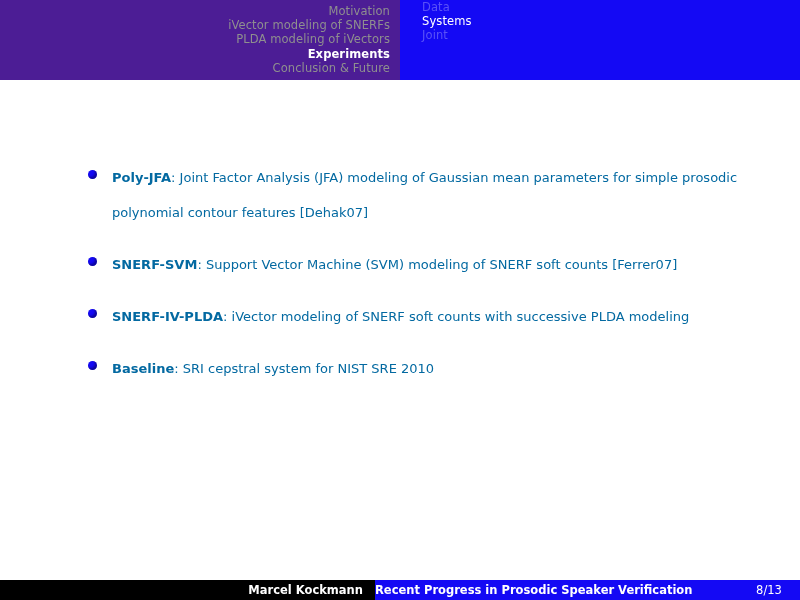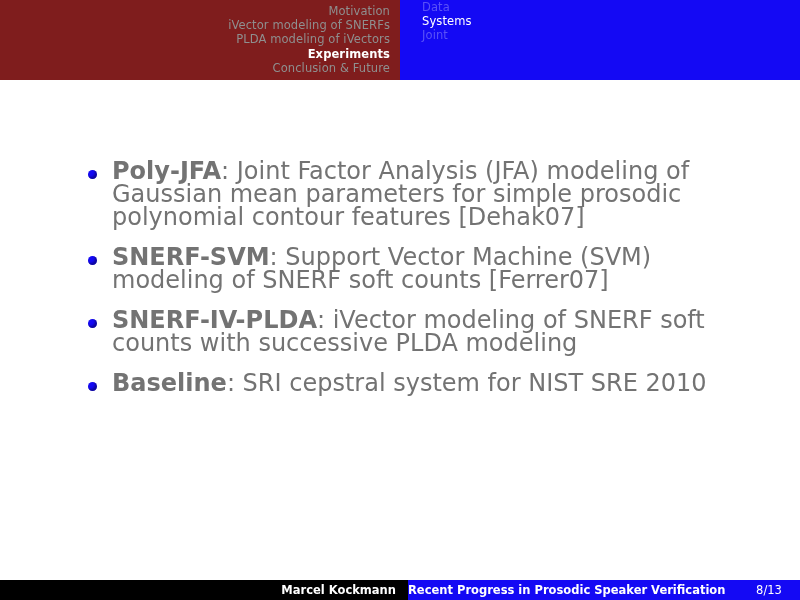--- a/index.html
+++ b/index.html
@@ -25,21 +25,21 @@
     position: absolute;
     top: 0;
     left: 0;
     width: 800px;
     height: 80px;
     display: flex;
   }
   .header-left {
     width: 400px;
     height: 80px;
-    background: #7f1d1d;
+    background: #4c1d95;
     box-sizing: border-box;
     padding: 4px 10px 4px 0;
     display: flex;
     flex-direction: column;
     align-items: flex-end;
     justify-content: flex-start;
   }
   .header-right {
     width: 400px;
     height: 80px;
@@ -81,23 +81,23 @@
   }
   ul.bullets {
     list-style: none;
     margin: 0;
     padding: 0;
   }
   ul.bullets > li {
     position: relative;
     padding-left: 24px;
     margin-bottom: 17px;
-    font-size: 24px;
-    line-height: 23px;
-    color: #737373;
+    font-size: 13px;
+    line-height: 35px;
+    color: #0369a1;
   }
   ul.bullets > li:last-child {
     margin-bottom: 0;
   }
   .bullet-dot {
     position: absolute;
     left: 0;
     top: 10px;
     width: 9px;
     height: 9px;
@@ -114,21 +114,21 @@
     position: absolute;
     left: 0;
     bottom: 0;
     width: 800px;
     height: 20px;
     display: flex;
     font-size: 11.5px;
     line-height: 20px;
   }
   .footer-author {
-    width: 408px;
+    width: 375px;
     background: #000000;
     color: #ffffff;
     text-align: right;
     padding-right: 12px;
     box-sizing: border-box;
     font-weight: bold;
     white-space: nowrap;
     overflow: hidden;
   }
   .footer-title {

